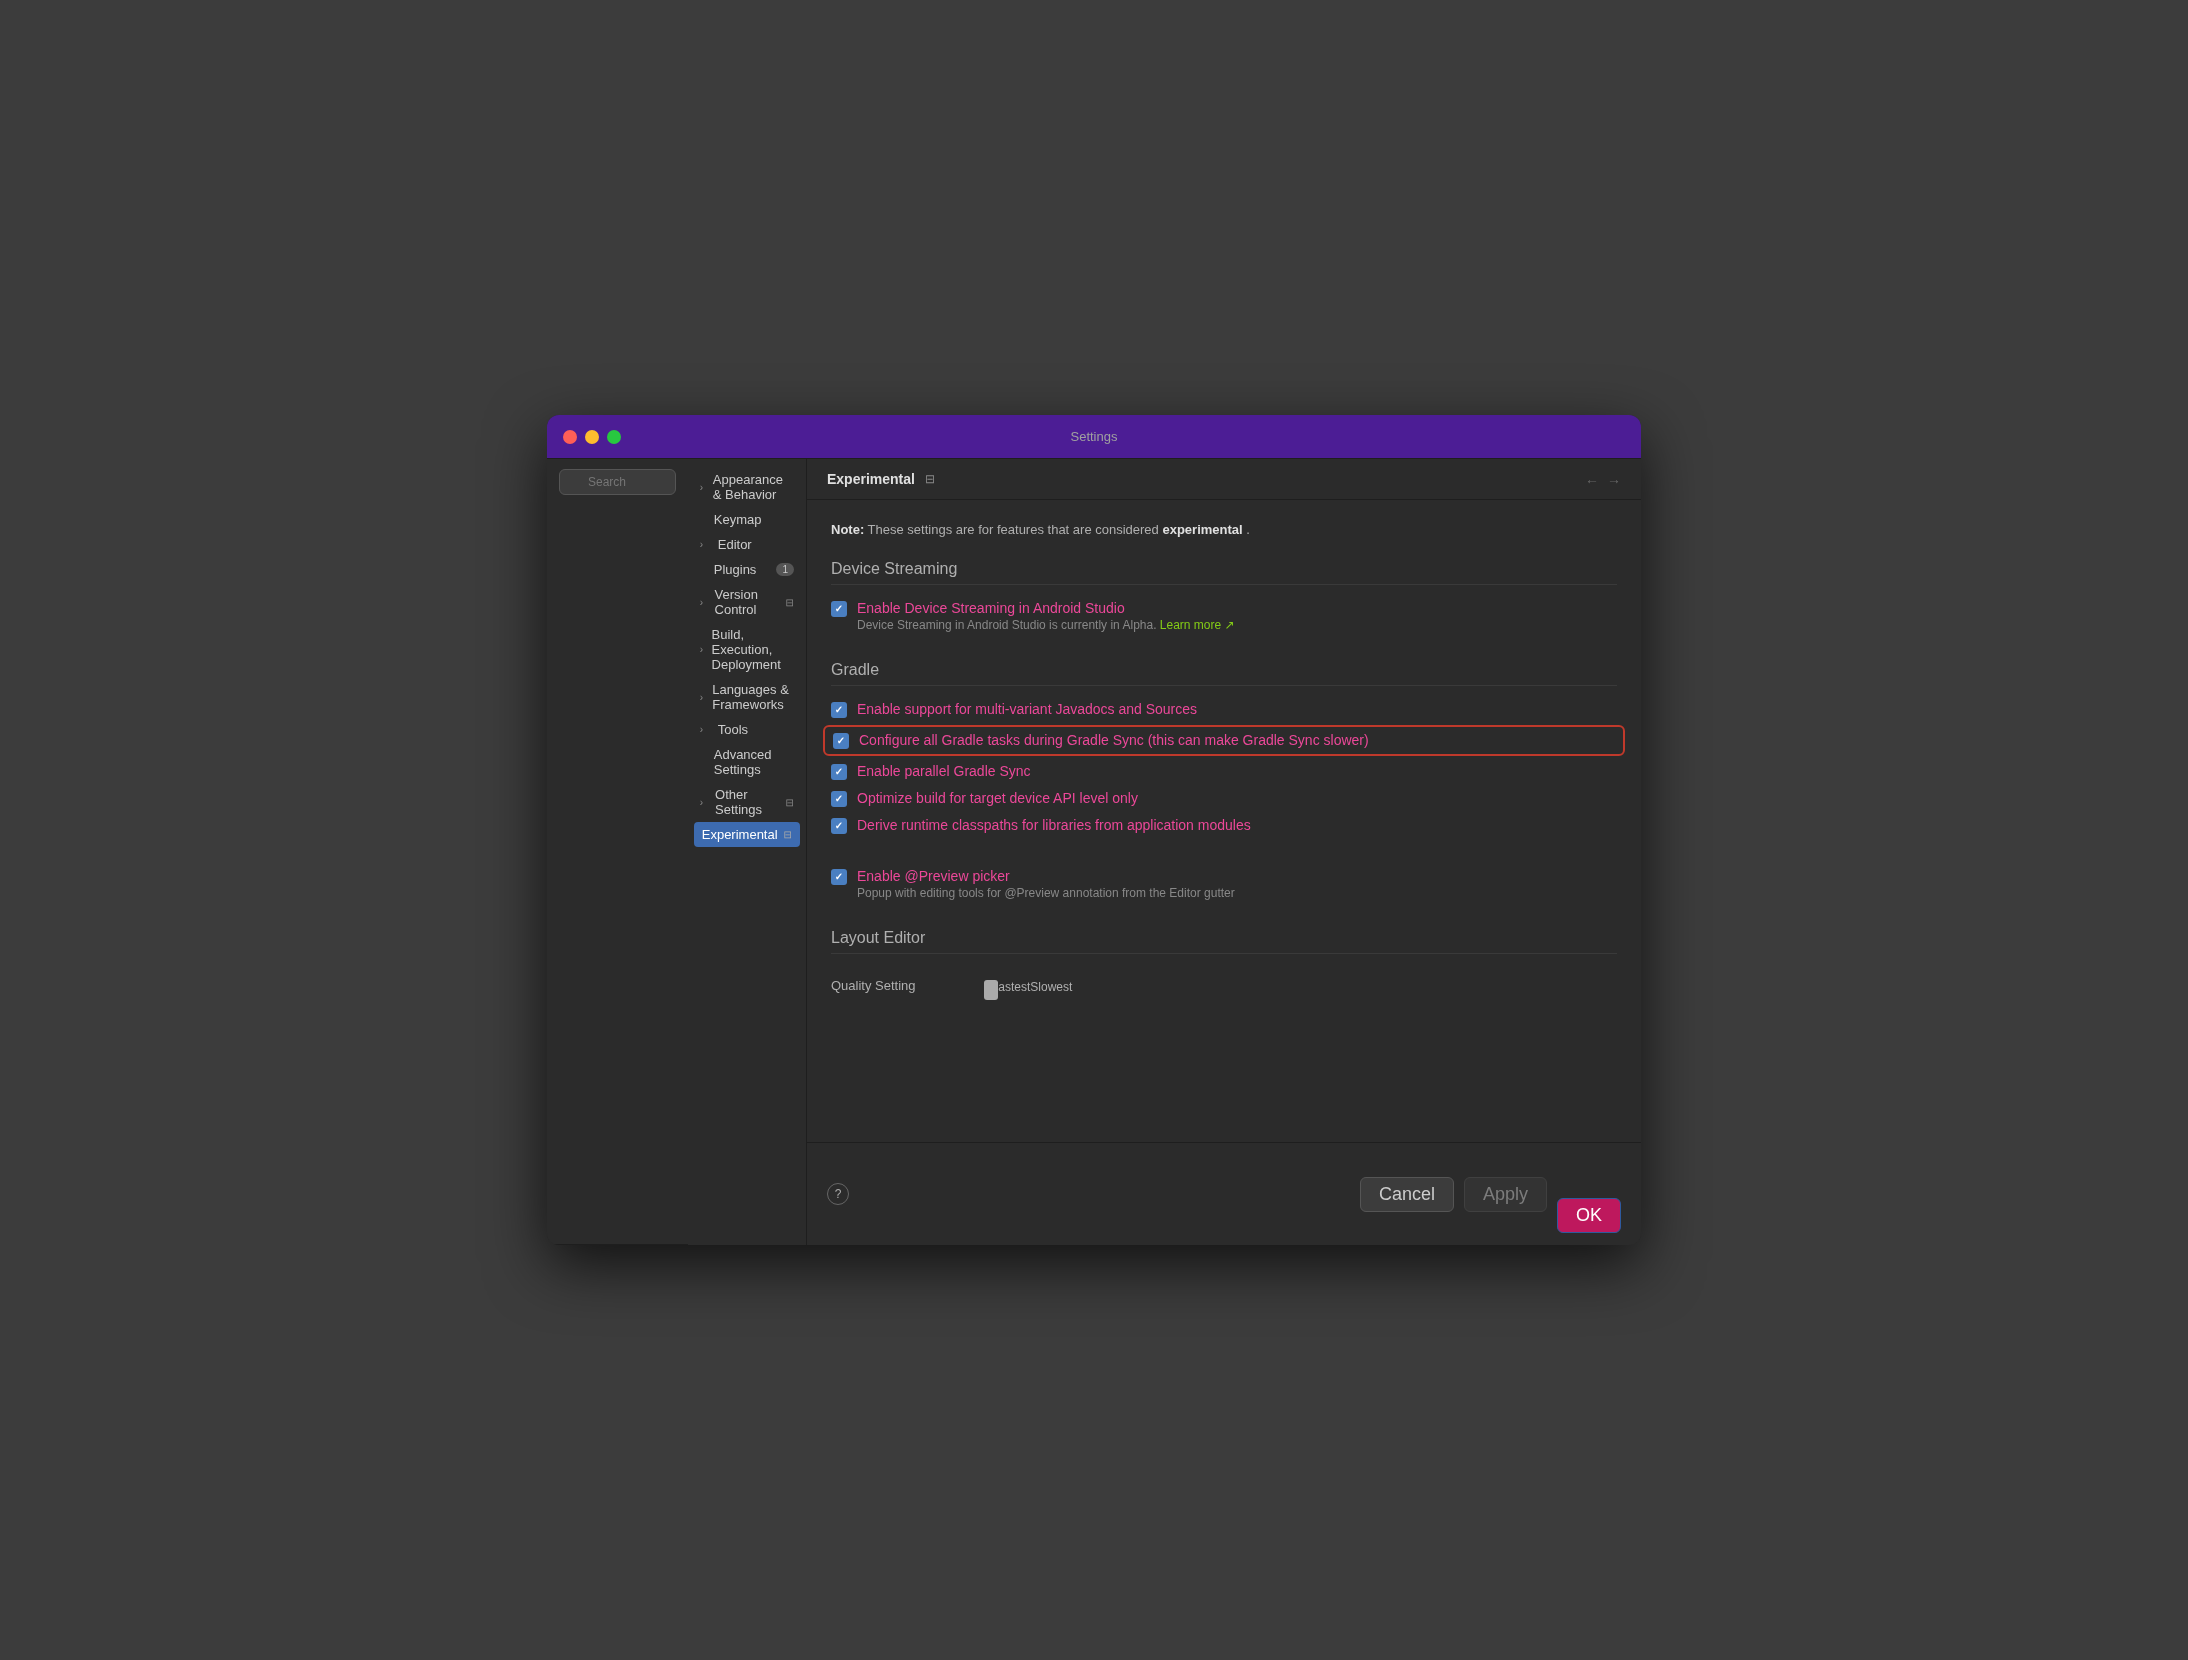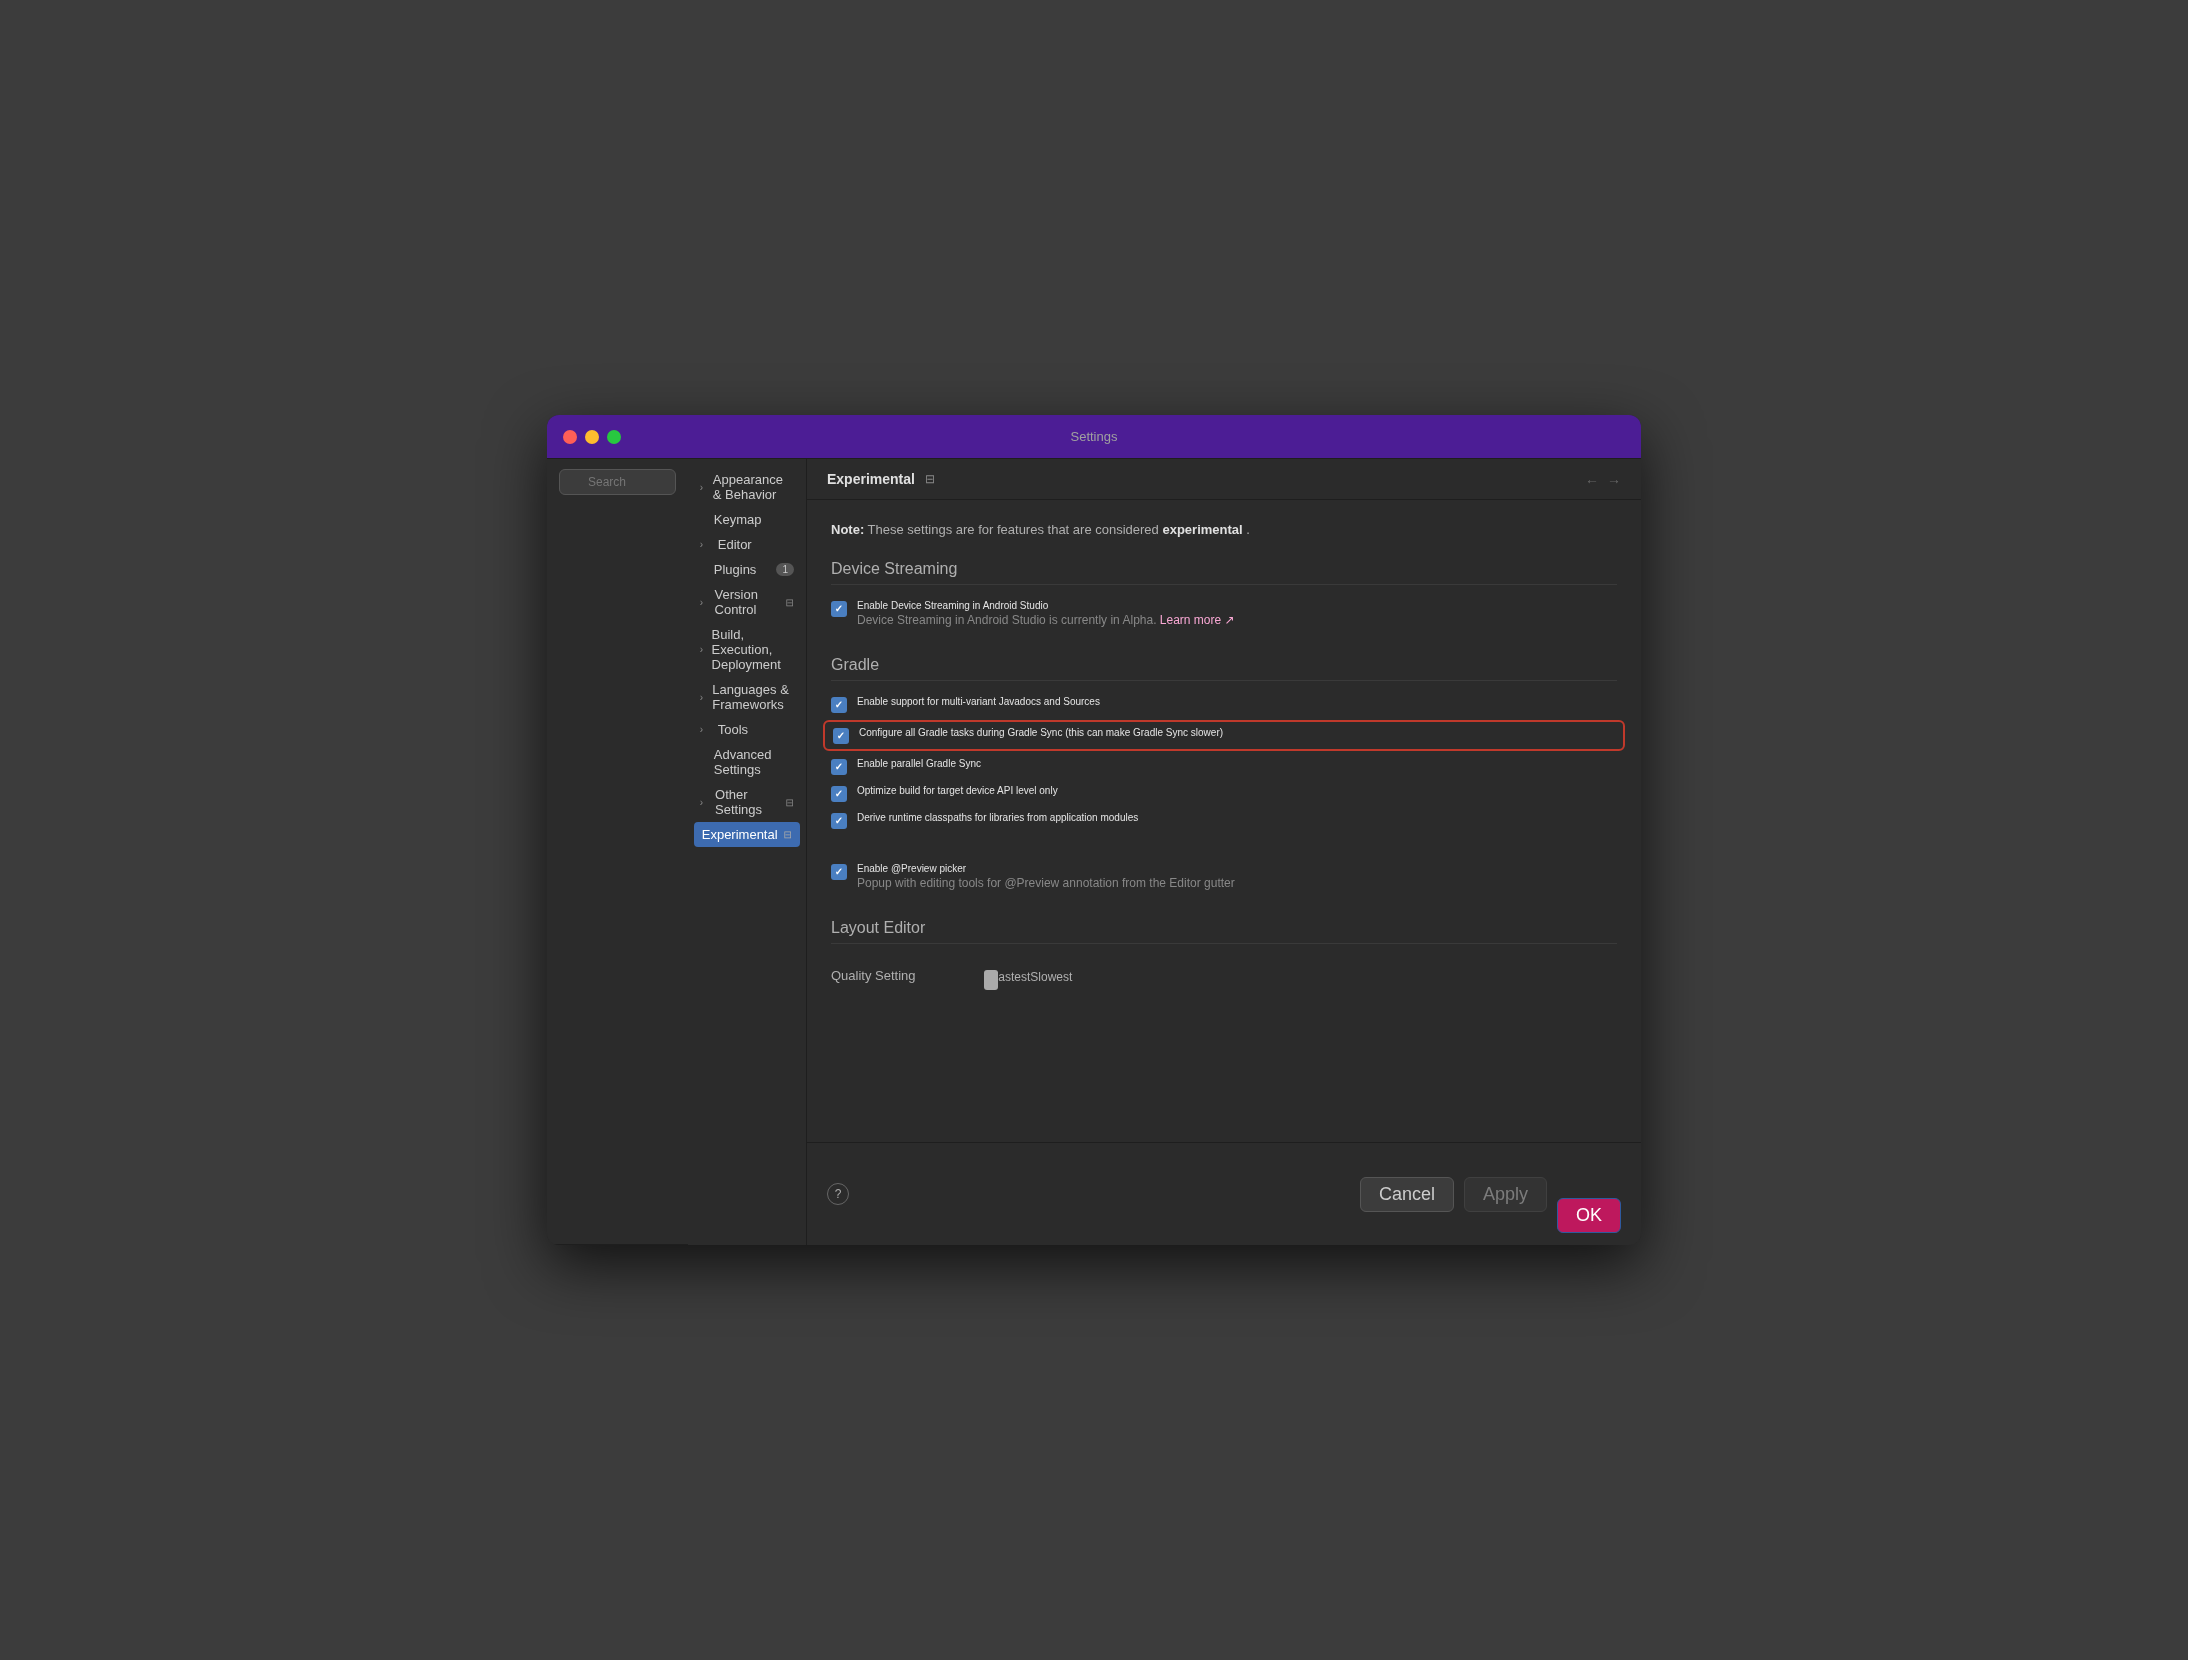--- a/index.html
+++ b/index.html
@@ -211,31 +211,31 @@
       justify-content: center;
       flex-shrink: 0;
       margin-top: 1px;
     }
     .checkbox-check {
       color: #fff;
       font-size: 10px;
       font-weight: bold;
     }
     .setting-label {
-      color: #e5e5e5;
-      font-size: 10px;
+      color: #ec4899;
+      font-size: 14px;
       flex: 1;
     }
     .setting-sublabel {
       color: #888;
       font-size: 12px;
       margin-top: 2px;
     }
     .setting-sublabel a {
-      color: #f9a8d4;
+      color: #84cc16;
       text-decoration: none;
     }
     .slider-container {
       display: flex;
       align-items: center;
       gap: 16px;
       margin-top: 8px;
     }
     .slider-label {
       color: #b0b0b0;

